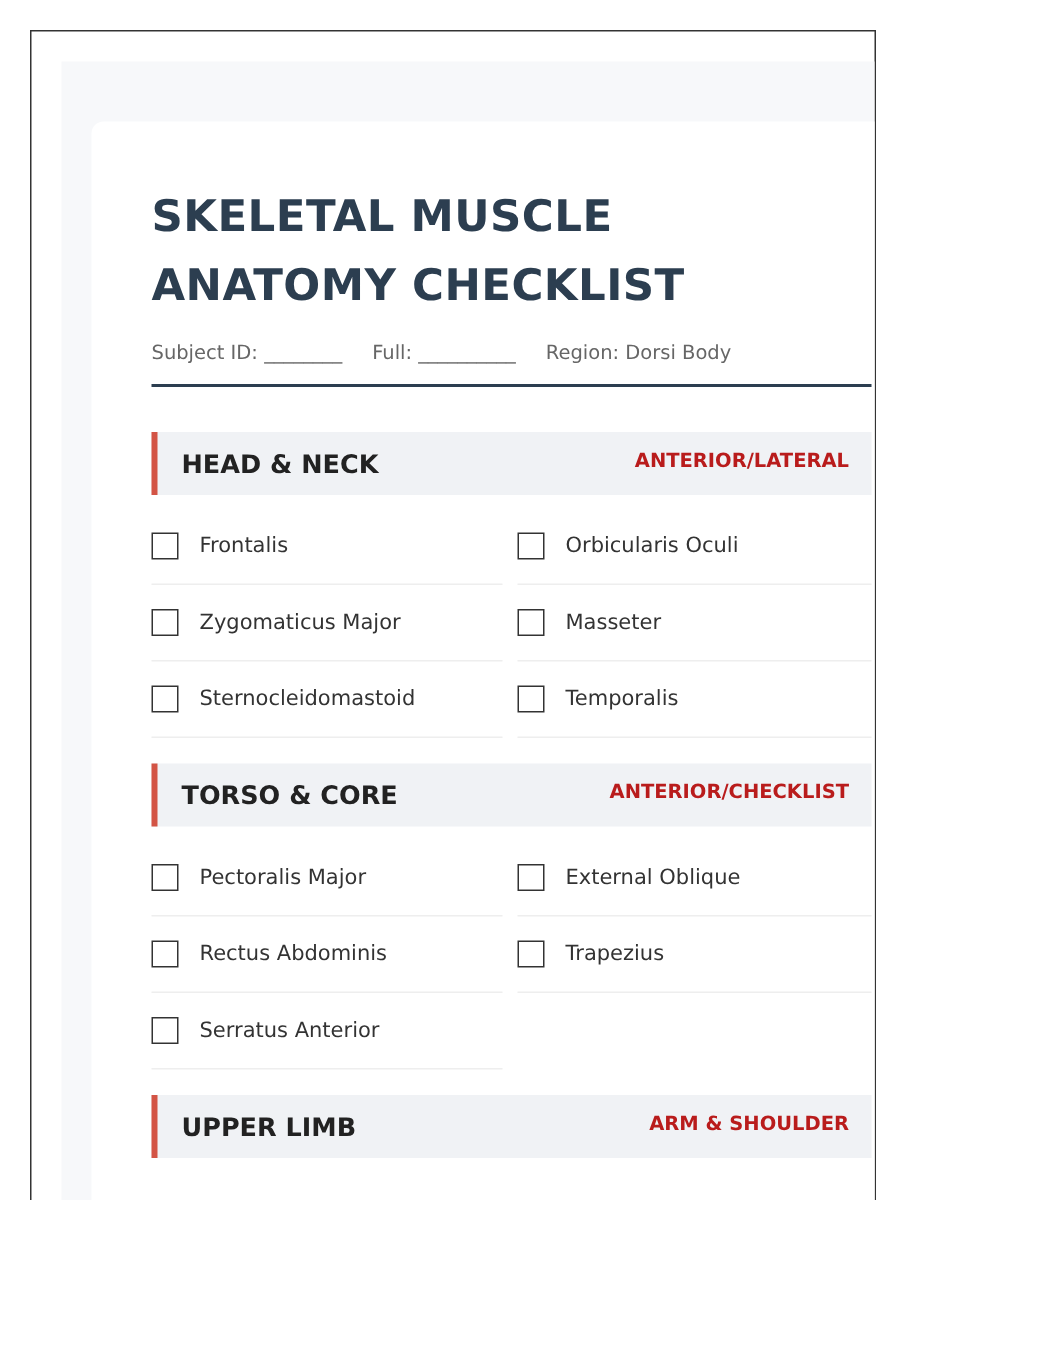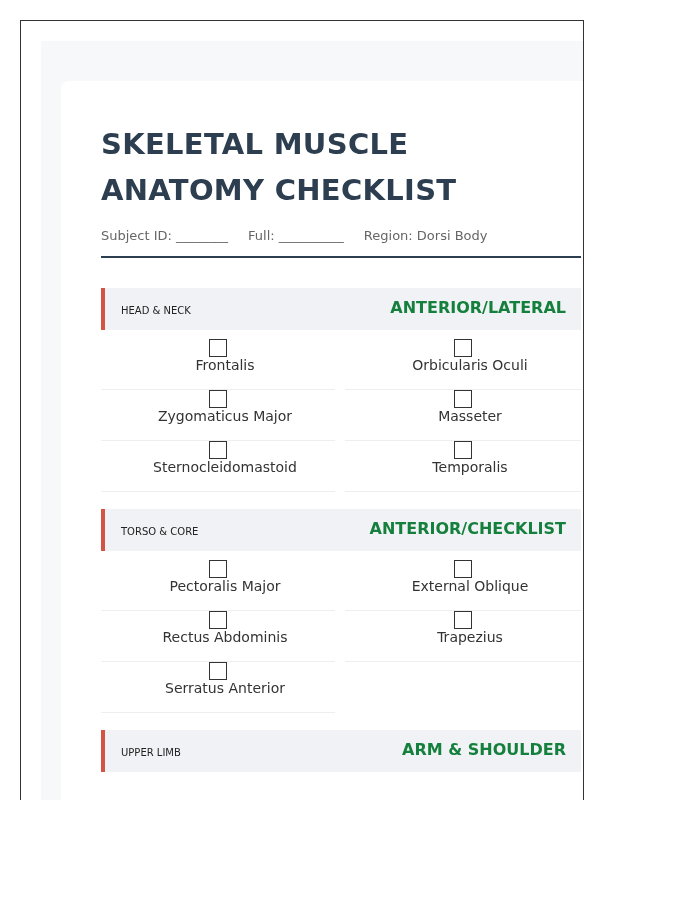--- a/index.html
+++ b/index.html
@@ -13,25 +13,25 @@
     .content { position: absolute; left: 40px; top: 40px; width: 480px; }
     .title { margin: 0; font-size: 29px; line-height: 46px; font-weight: bold; color: #2c3e50;
              letter-spacing: 0.3px; text-transform: uppercase; }
     .meta { margin-top: 12px; display: flex; font-size: 13px; color: #666666; height: 20px; align-items: center; }
     .meta span { margin-right: 20px; white-space: nowrap; }
     .meta-rule { margin-top: 11px; height: 2px; background: #2c3e50; width: 480px; }
     .section { margin-top: 30px; }
     .section-header { height: 42px; background: #f0f2f5; border-left: 4px solid #d35445;
                       display: flex; align-items: center; justify-content: space-between;
                       padding: 0 15px 0 16px; box-sizing: border-box; }
-    .section-title { font-size: 10px; font-weight: normal; color: #222222; margin-top: 2px; text-align: center; }
-    .section-sub { font-size: 16px; font-weight: bold; color: #15803d; margin-top: -4px; }
+    .section-title { font-size: 17px; font-weight: bold; color: #222222; margin-top: 2px; text-align: center; }
+    .section-sub { font-size: 13px; font-weight: bold; color: #b91c1c; margin-top: -4px; }
     .grid { display: grid; grid-template-columns: 234px 236px; column-gap: 10px; margin-top: 9px; }
     .item { height: 51px; display: flex; align-items: center; border-bottom: 1px solid #eeeeee;
-            box-sizing: border-box; flex-direction: column; }
+            box-sizing: border-box; }
     .checkbox { width: 18px; height: 18px; border: 1.5px solid #333333; box-sizing: border-box;
                 background: #ffffff; flex: 0 0 auto; cursor: pointer; }
     .item-label { margin-left: 14px; font-size: 14px; color: #333333; white-space: nowrap; }
     .section + .section { margin-top: 17px; }
   </style>
 </head>
 <body>
 
 <div class="frame">
   <div class="outer-bg">

